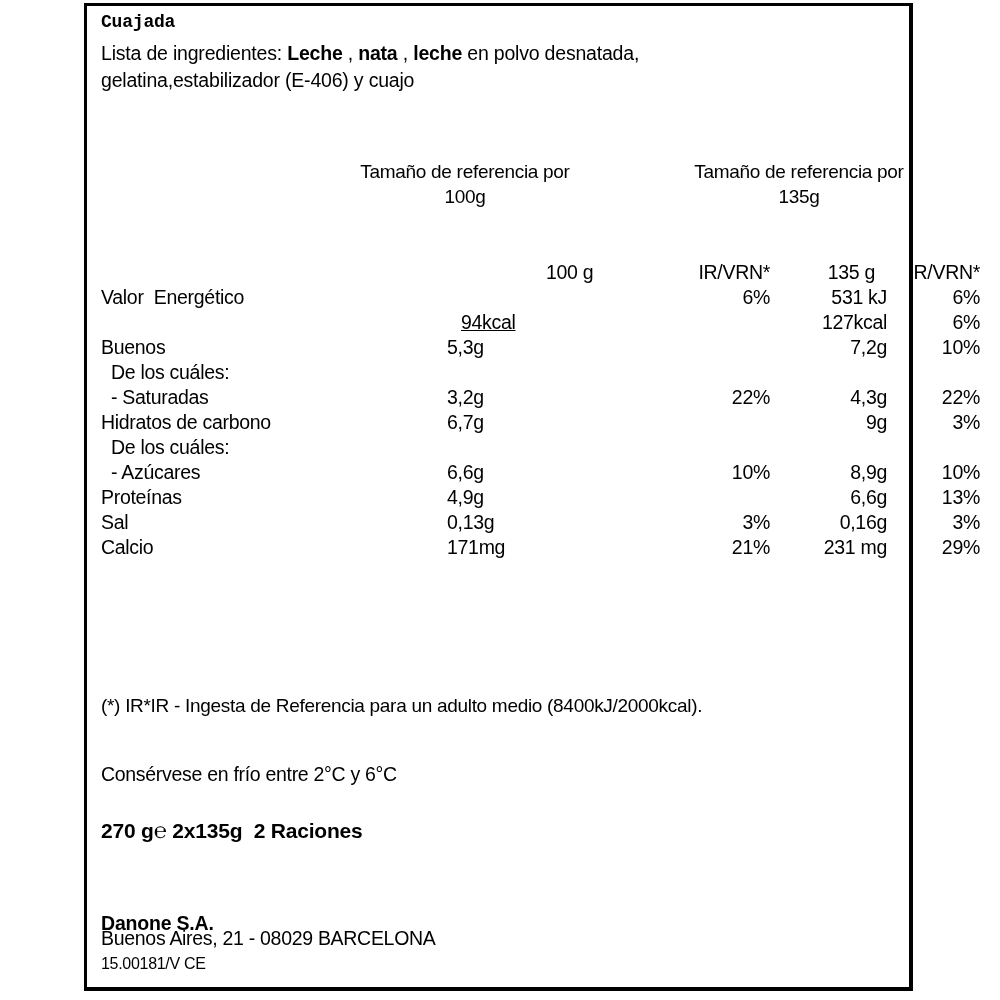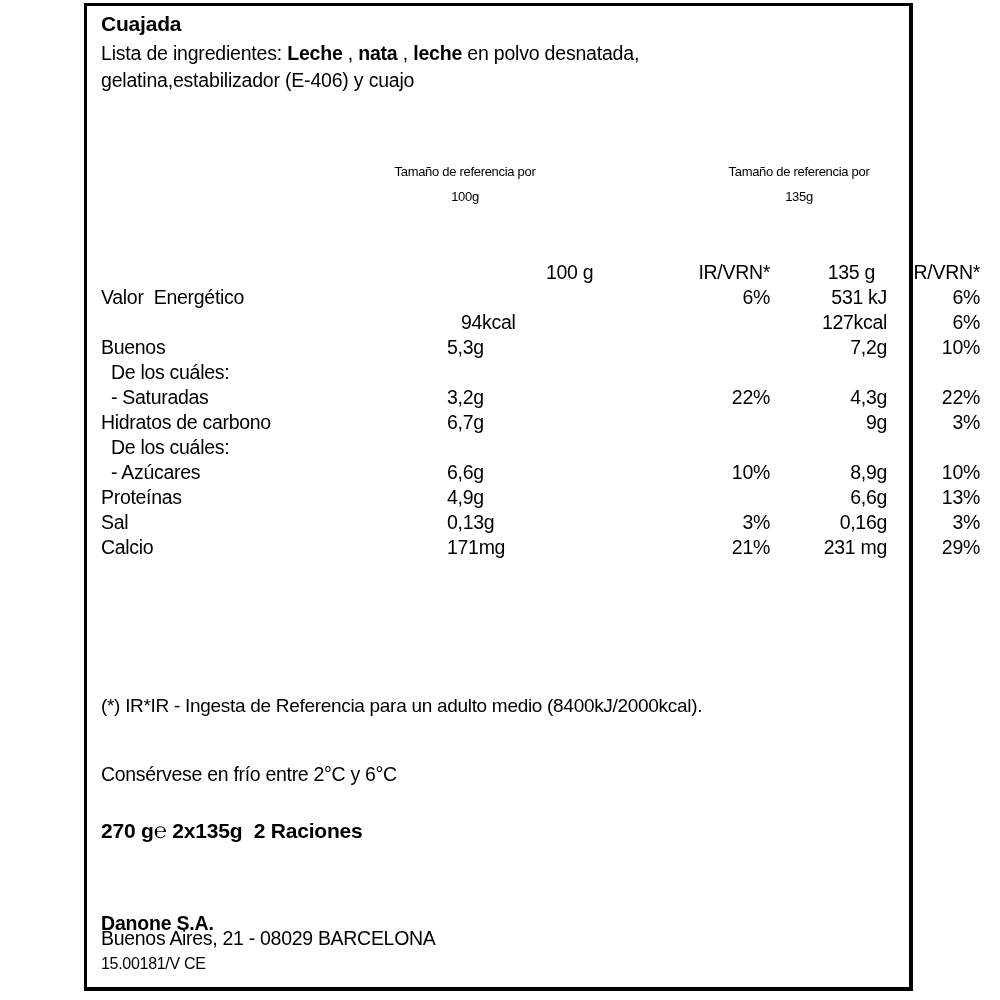--- a/index.html
+++ b/index.html
@@ -30,36 +30,37 @@
     background: #fff;
   }
 
   
   .abs { position: absolute; white-space: pre; }
 
   
   #product-title {
     left: 14px;
     top: 6px;
-    font-size: 21px;
+    font-size: 18px;
     font-weight: bold;
     letter-spacing: -0.2px;
+    font-family: Liberation Mono, monospace;
   }
   .ing-line {
     left: 14px;
     font-size: 19.5px;
     letter-spacing: -0.2px;
   }
   #ingredients-line-1 { top: 36px; }
   #ingredients-line-2 { top: 63px; }
   .ing-line b { font-weight: bold; }
 
   
   .ref-head {
-    font-size: 13px;
+    font-size: 19px;
     letter-spacing: -0.3px;
     text-align: center;
     line-height: 25px;
   }
   #ref-head-100 { left: 253px; top: 153px; width: 250px; }
   #ref-head-135 { left: 587px; top: 153px; width: 250px; }
 
   
   .col-head {
     font-size: 19.5px;
@@ -85,21 +86,21 @@
   .nut-cell {
     position: absolute;
     font-size: 19.5px;
     letter-spacing: -0.3px;
     white-space: pre;
     top: 0;
   }
   .c-label  { left: 14px; }
   .c-label.ind1 { left: 24px; }
   .c-amt100 { left: 360px;  width: 180px; text-align: left; }
-  .c-amt100.kcal { left: 374px; }
+  .c-amt100.kcal { left: 374px; text-decoration: underline; }
   .c-pct100 { left: 516px; width: 167px; text-align: right; }
   .c-amt135 { left: 600px; width: 200px; text-align: right; }
   .c-pct135 { left: 726px; width: 167px; text-align: right; }
 
   
   #footnote {
     left: 14px;
     top: 689px;
     font-size: 19px;
     letter-spacing: -0.3px;

